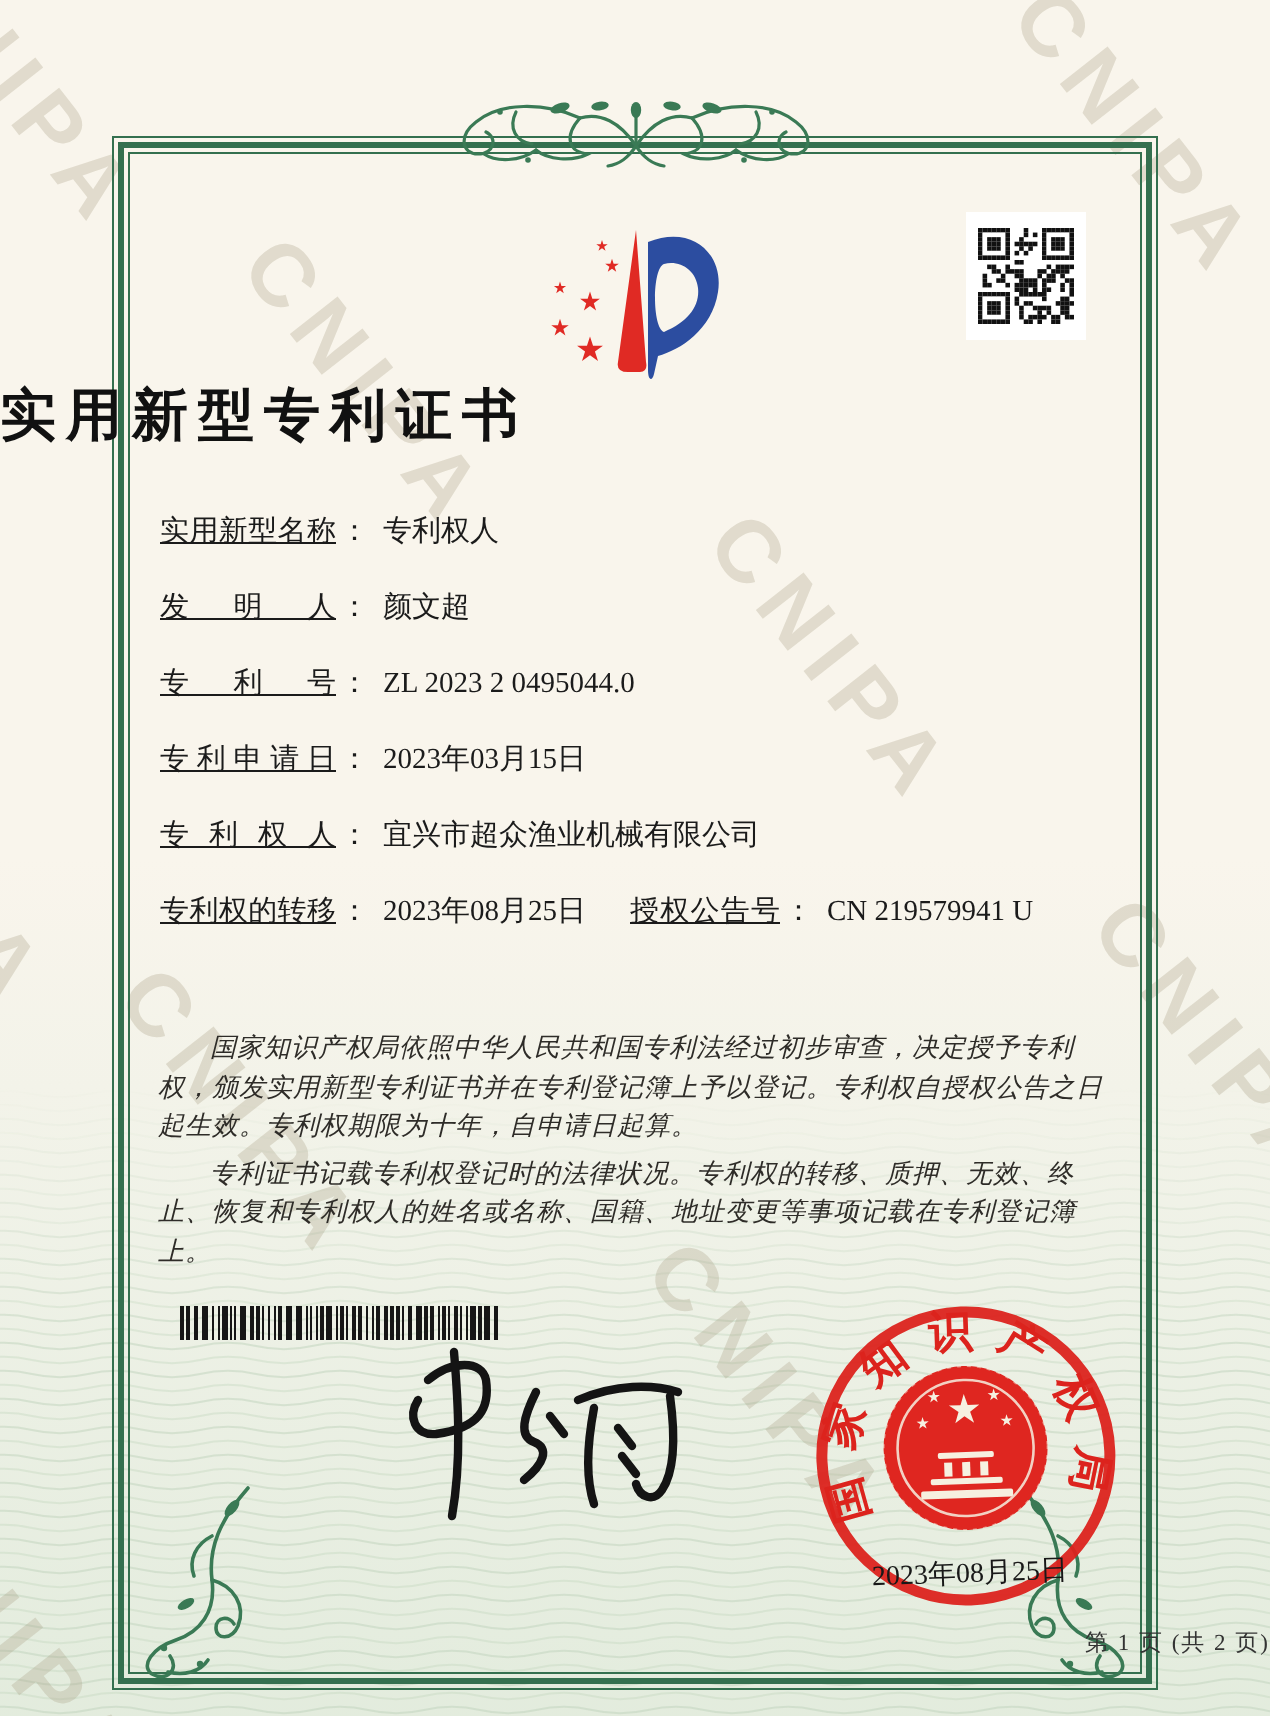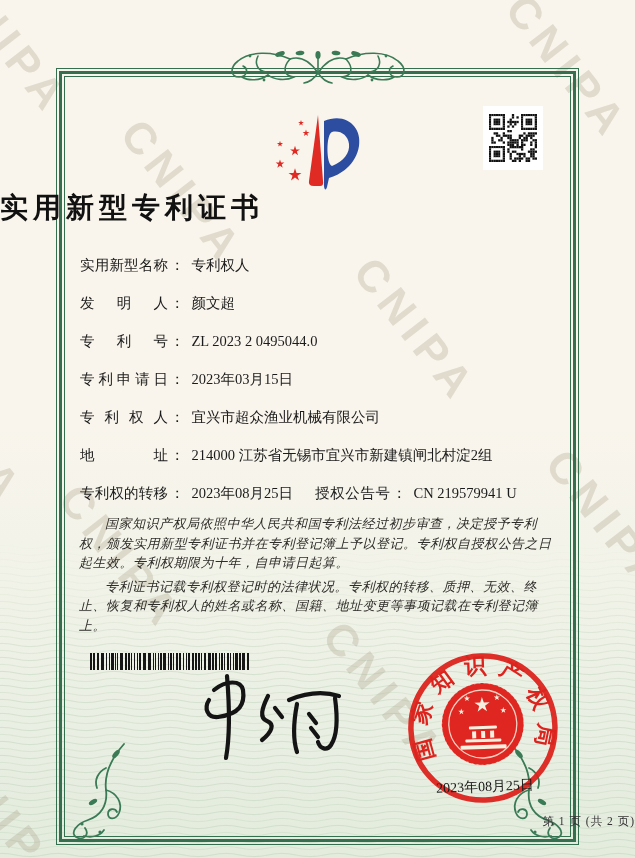--- a/index.html
+++ b/index.html
@@ -30,21 +30,21 @@
   
   .content{position:absolute;inset:0;z-index:6;}
   .cert-no{position:absolute;left:80px;top:104px;font-size:13.5px;letter-spacing:2px;color:#1c1c1c;}
   .logo{position:absolute;left:266px;top:111px;}
   .qr-box{position:absolute;left:483px;top:106px;width:60px;height:64px;background:#fff;
     display:flex;align-items:center;justify-content:center;}
   .title{position:absolute;left:0;right:0;top:189px;text-align:left;
     font-size:28px;font-weight:bold;letter-spacing:5px;color:#111;}
   .fields{position:absolute;left:80px;top:256px;width:470px;font-size:14.5px;color:#1b1b1b;}
   .frow{position:relative;height:23px;margin-bottom:15px;white-space:nowrap;}
-  .flabel{display:inline-block;width:88px;text-align:justify;text-align-last:justify;vertical-align:top;}
+  .flabel{display:inline-block;width:88px;text-align:justify;text-align-last:justify;vertical-align:top;text-decoration:underline;}
   .fcolon{margin:0 7px 0 2px;}
   .pair2{position:absolute;left:235px;top:0;}
   .pair2 .flabel{width:75px;}
   .paras{position:absolute;left:79px;top:514px;width:482px;z-index:6;
     font-size:13px;line-height:19.5px;color:#2e2c28;font-style:italic;letter-spacing:.5px;}
   .paras p{margin:0 0 4px 0;text-indent:2em;}
   .barcode{position:absolute;left:90px;top:653px;}
   .signer{position:absolute;left:88px;top:700px;font-family:"Liberation Sans",sans-serif;
     font-size:15px;color:#1b1b1b;line-height:28px;letter-spacing:3px;}
   .signature{position:absolute;left:196px;top:670px;}
@@ -457,21 +457,20 @@
     </div>
 
     <div class="title">实用新型专利证书</div>
 
     <div class="fields">
         <div class="frow"><span class="flabel">实用新型名称</span><span class="fcolon">：</span><span class="fvalue">专利权人</span></div>
         <div class="frow"><span class="flabel">发明人</span><span class="fcolon">：</span><span class="fvalue">颜文超</span></div>
         <div class="frow"><span class="flabel">专利号</span><span class="fcolon">：</span><span class="fvalue">ZL 2023 2 0495044.0</span></div>
         <div class="frow"><span class="flabel">专利申请日</span><span class="fcolon">：</span><span class="fvalue">2023年03月15日</span></div>
         <div class="frow"><span class="flabel">专利权人</span><span class="fcolon">：</span><span class="fvalue">宜兴市超众渔业机械有限公司</span></div>
-        <div class="frow"><span class="flabel">地址</span><span class="fcolon">：</span><span class="fvalue">214000 江苏省无锡市宜兴市新建镇闸北村淀2组</span></div>
         <div class="frow"><span class="flabel">专利权的转移</span><span class="fcolon">：</span><span class="fvalue">2023年08月25日</span><span class="pair2"><span class="flabel">授权公告号</span><span class="fcolon">：</span><span class="fvalue">CN 219579941 U</span></span></div>
       </div>
 
     <div class="paras">
       <p>国家知识产权局依照中华人民共和国专利法经过初步审查，决定授予专利权，颁发实用新型专利证书并在专利登记簿上予以登记。专利权自授权公告之日起生效。专利权期限为十年，自申请日起算。</p>
       <p>专利证书记载专利权登记时的法律状况。专利权的转移、质押、无效、终止、恢复和专利权人的姓名或名称、国籍、地址变更等事项记载在专利登记簿上。</p>
     </div>
 
     <svg id="barcode" class="barcode" width="164" height="17" viewBox="0 0 164 17">
         <rect x="0" y="0" width="2" height="17" fill="#161616"></rect>

